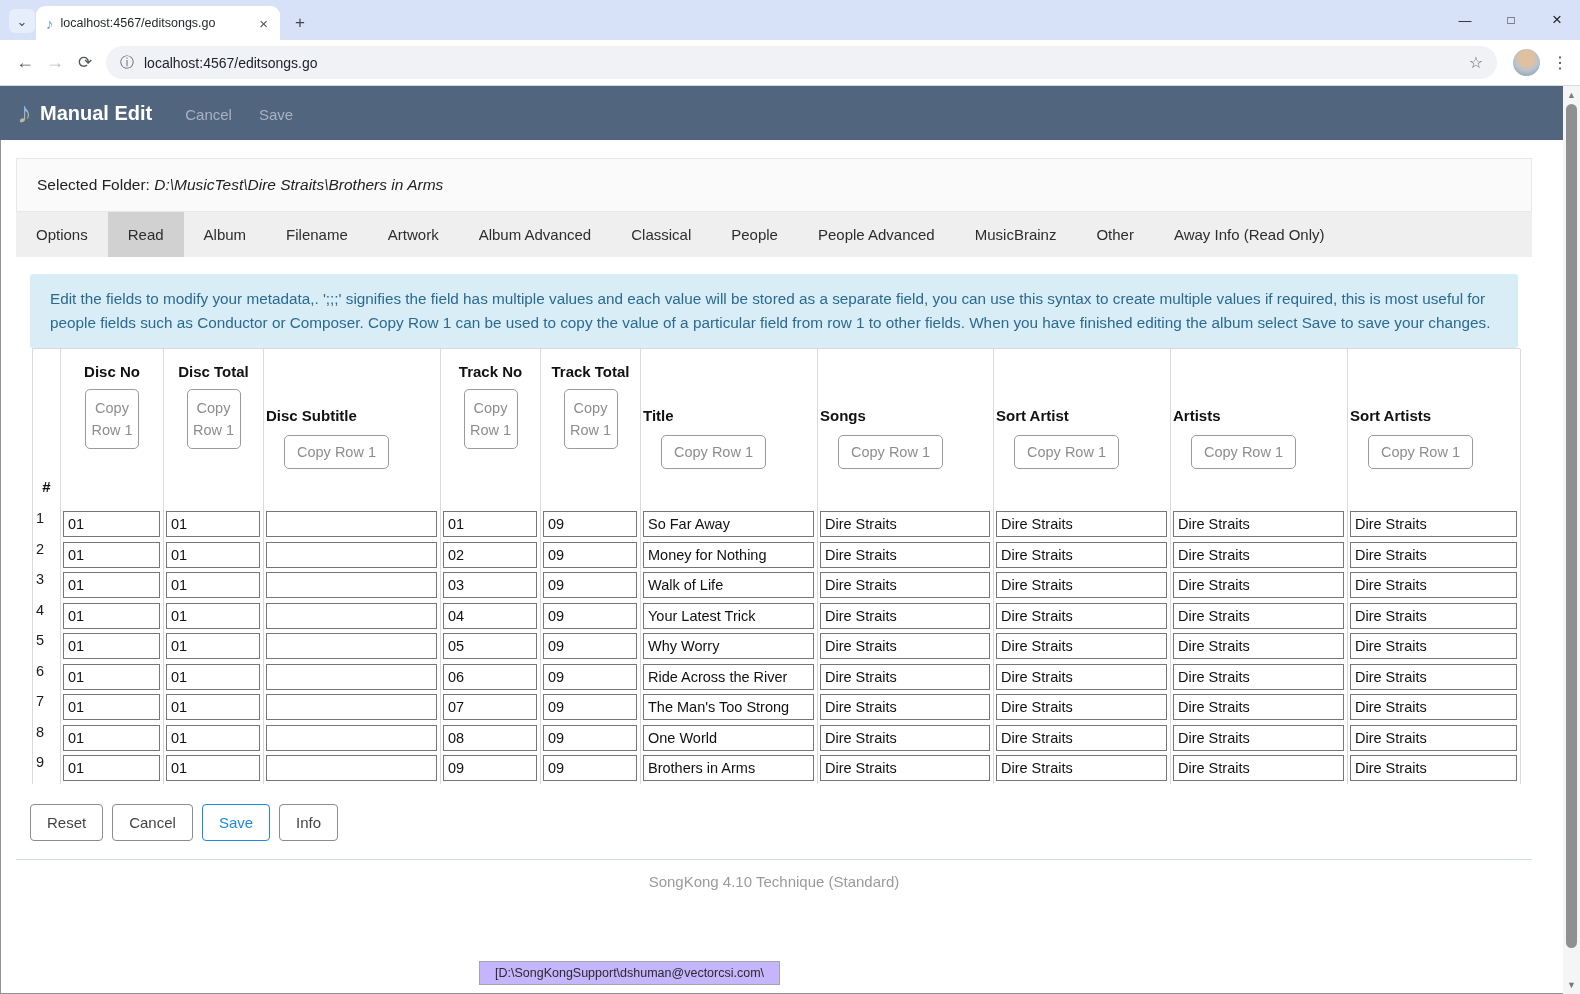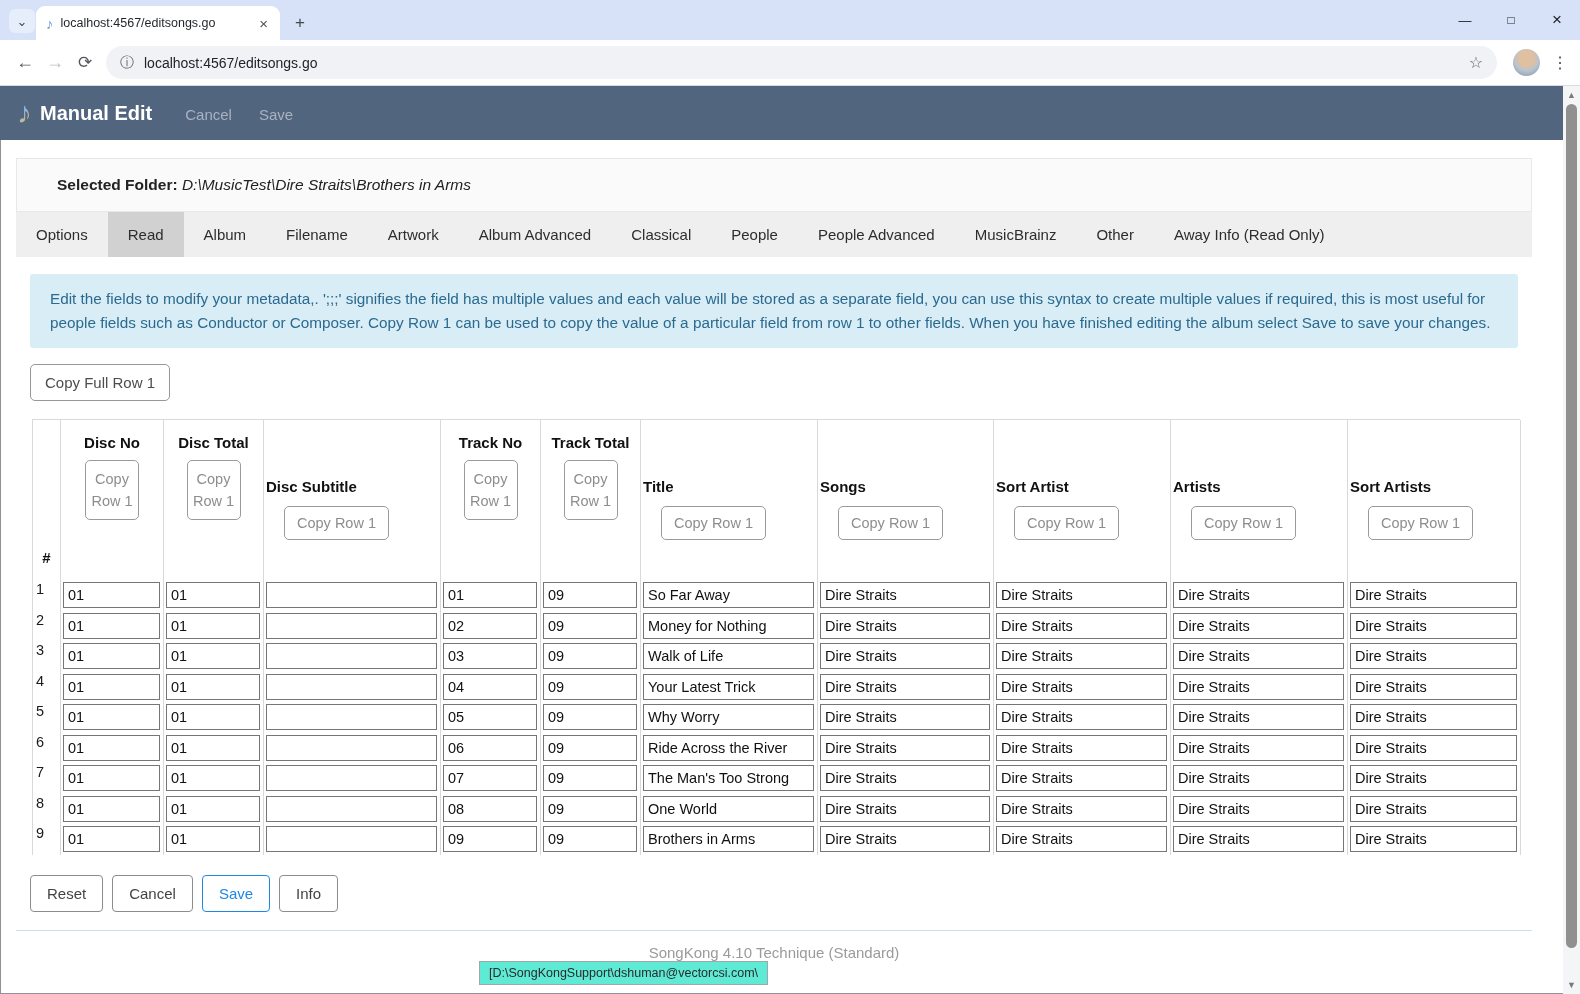--- a/index.html
+++ b/index.html
@@ -38,21 +38,21 @@
   .appheader { height:54px; background:#52657f; display:flex; align-items:center; padding:0 17px; }
   .applogo { font-size:30px; line-height:1; margin-right:8px;
              background:linear-gradient(135deg,#8fb6ef 45%, #e8c23c 80%); -webkit-background-clip:text; background-clip:text; -webkit-text-fill-color:transparent; }
   .apptitle { color:#ffffff; font-size:20px; font-weight:bold; }
   .appnav { display:flex; gap:27px; margin-left:33px; margin-top:3px; }
   .appnav span { color:#a8b2c0; font-size:15px; cursor:pointer; }
 
   .page { position:relative; width:1563px; }
   .folderbox { margin:18px 31px 0 16px; background:#fafafa; border:1px solid #e8e8e8; padding:17px 20px; font-size:15.5px; color:#222; }
   .folderbox .path { font-style:italic; font-weight:normal; }
-  .folderbox b { font-weight:bold;margin-left:20px; }
+  .folderbox b { font-weight:normal; }
 
   .tabstrip { margin:0 31px 0 16px; background:#efefef; display:flex; }
   .tab-item { padding:14px 20px; font-size:15px; color:#2d2d2d; cursor:pointer; white-space:nowrap; }
   .tab-item.active { background:#d1d1d1; }
 
   .content-body { margin:0 31px 0 16px; padding:0 14px; }
   .banner { margin-top:17px; background:#d9edf7; color:#2b6a8f; border-radius:3px; padding:13px 20px; font-size:15.3px; line-height:24px; }
   .banner b { font-weight:normal; }
 
   .copyfull-wrap { margin:16px 0 18px 0; }
@@ -74,22 +74,22 @@
                  font-family:"Liberation Sans", sans-serif; font-size:14.5px; color:#111; padding:0 4px; }
   .rcell.numcell { align-items:flex-start; font-size:14.5px; color:#1a1a1a; padding:1px 0 0 3px; }
 
   .actions { margin-top:20px; display:flex; gap:9px; }
   .action-btn { border:1px solid #8c8c8c; border-radius:4px; color:#444; font-size:15px; padding:9px 16px; }
   .action-btn.primary { border-color:#1e88e5; color:#1e88e5; }
 
   .footer { margin:18px 31px 0 16px; border-top:1px solid #cddfed; padding-top:13px; text-align:center;
             font-size:15px; color:#9b9b9b; }
 
-  .status-tooltip { position:absolute; left:479px; top:961px; background:#5eead4; border:1px solid #a2a6aa;
-                    font-size:12.5px; color:#2b2b2b; padding:4px 9px; white-space:nowrap; z-index:50; }
+  .status-tooltip { position:absolute; left:479px; top:961px; background:#c4b5fd; border:1px solid #a2a6aa;
+                    font-size:12.5px; color:#2b2b2b; padding:4px 15px; white-space:nowrap; z-index:50; }
 
   .vscrollbar { position:absolute; right:0; top:86px; bottom:0; width:17px; background:#f4f5f7; z-index:40; }
   .vscrollbar .arrow { position:absolute; left:0; width:17px; text-align:center; color:#7a7a7a; font-size:9px; }
   .vscrollbar .arrow.up { top:4px; }
   .vscrollbar .arrow.down { bottom:4px; }
   .vscrollbar .thumb { position:absolute; left:3px; width:11px; top:18px; bottom:46px; background:#909090; border-radius:7px; }
 </style>
 </head>
 <body>
 
@@ -154,23 +154,20 @@
         <div class="tab-item">People Advanced</div>
         <div class="tab-item">MusicBrainz</div>
         <div class="tab-item">Other</div>
         <div class="tab-item">Away Info (Read Only)</div>
       </div>
 
     <div class="content-body">
 
       <div class="banner"><span>Edit the fields to modify your metadata,. ';;;' signifies the field has multiple values and each value will be stored as a separate field, you can use this syntax to create multiple values if required, this is most useful for people fields such as </span><b>Conductor</b><span> or </span><b>Composer. Copy Row 1</b><span> can be used to copy the value of a particular field from row 1 to other fields. When you have finished editing the album select </span><b>Save</b><span> to save your changes.</span></div>
 
-      <div class="copyfull-wrap">
-        <button class="btn-plain">Copy Full Row 1</button>
-      </div>
 
       <div class="etable" id="etable">
           <div class="hcell numhead">
             <span class="hlabel">#</span>
           </div>
           <div class="hcell">
             <span class="hlabel">Disc No</span>
             <button class="copyrow narrow">Copy Row 1</button>
           </div>
           <div class="hcell">

